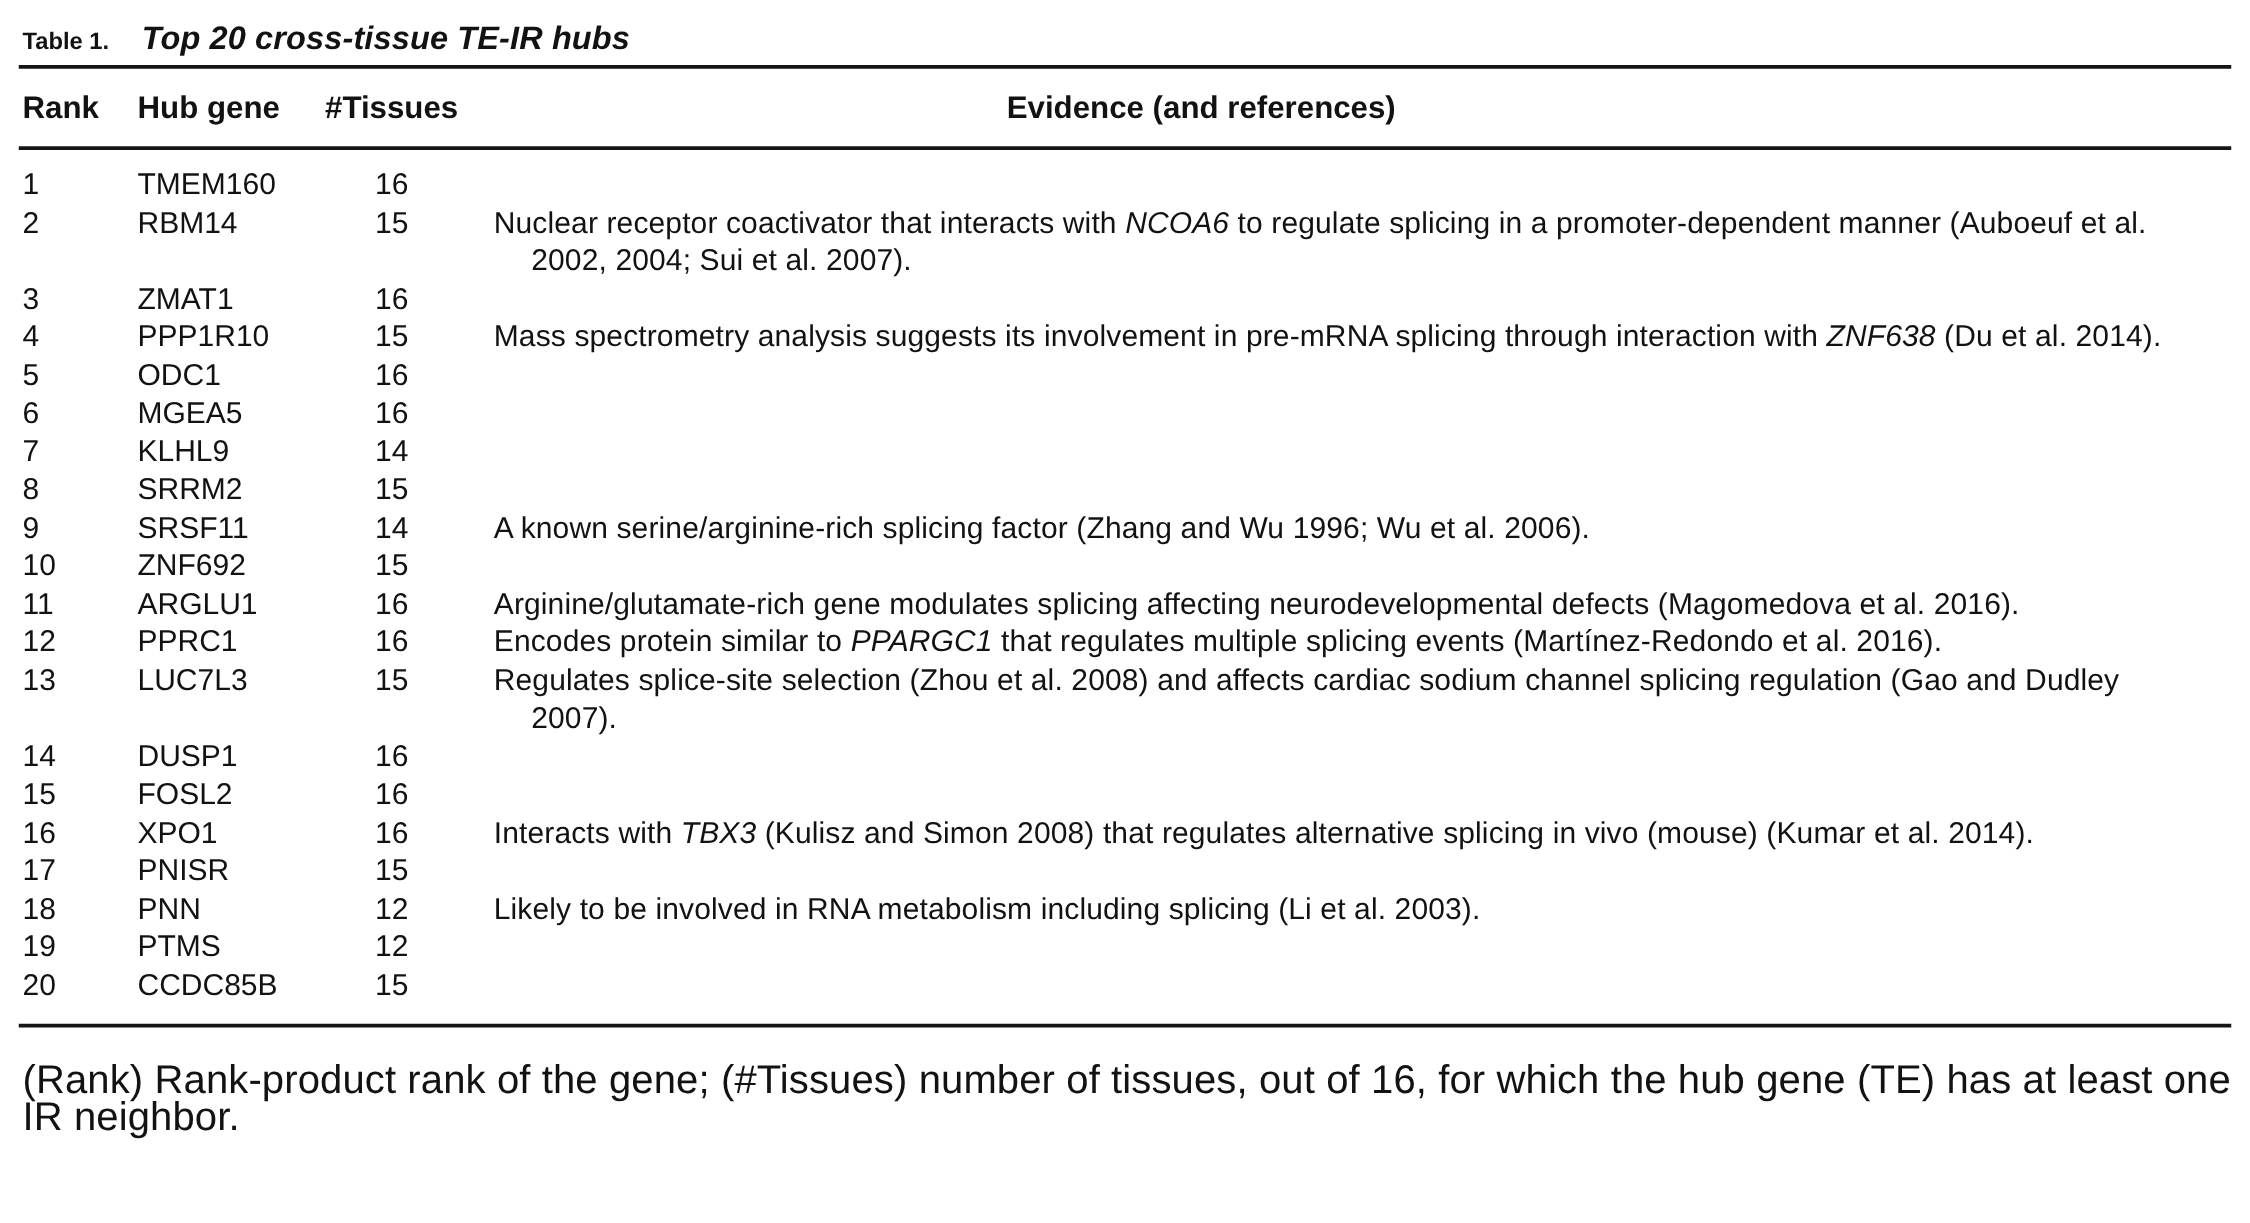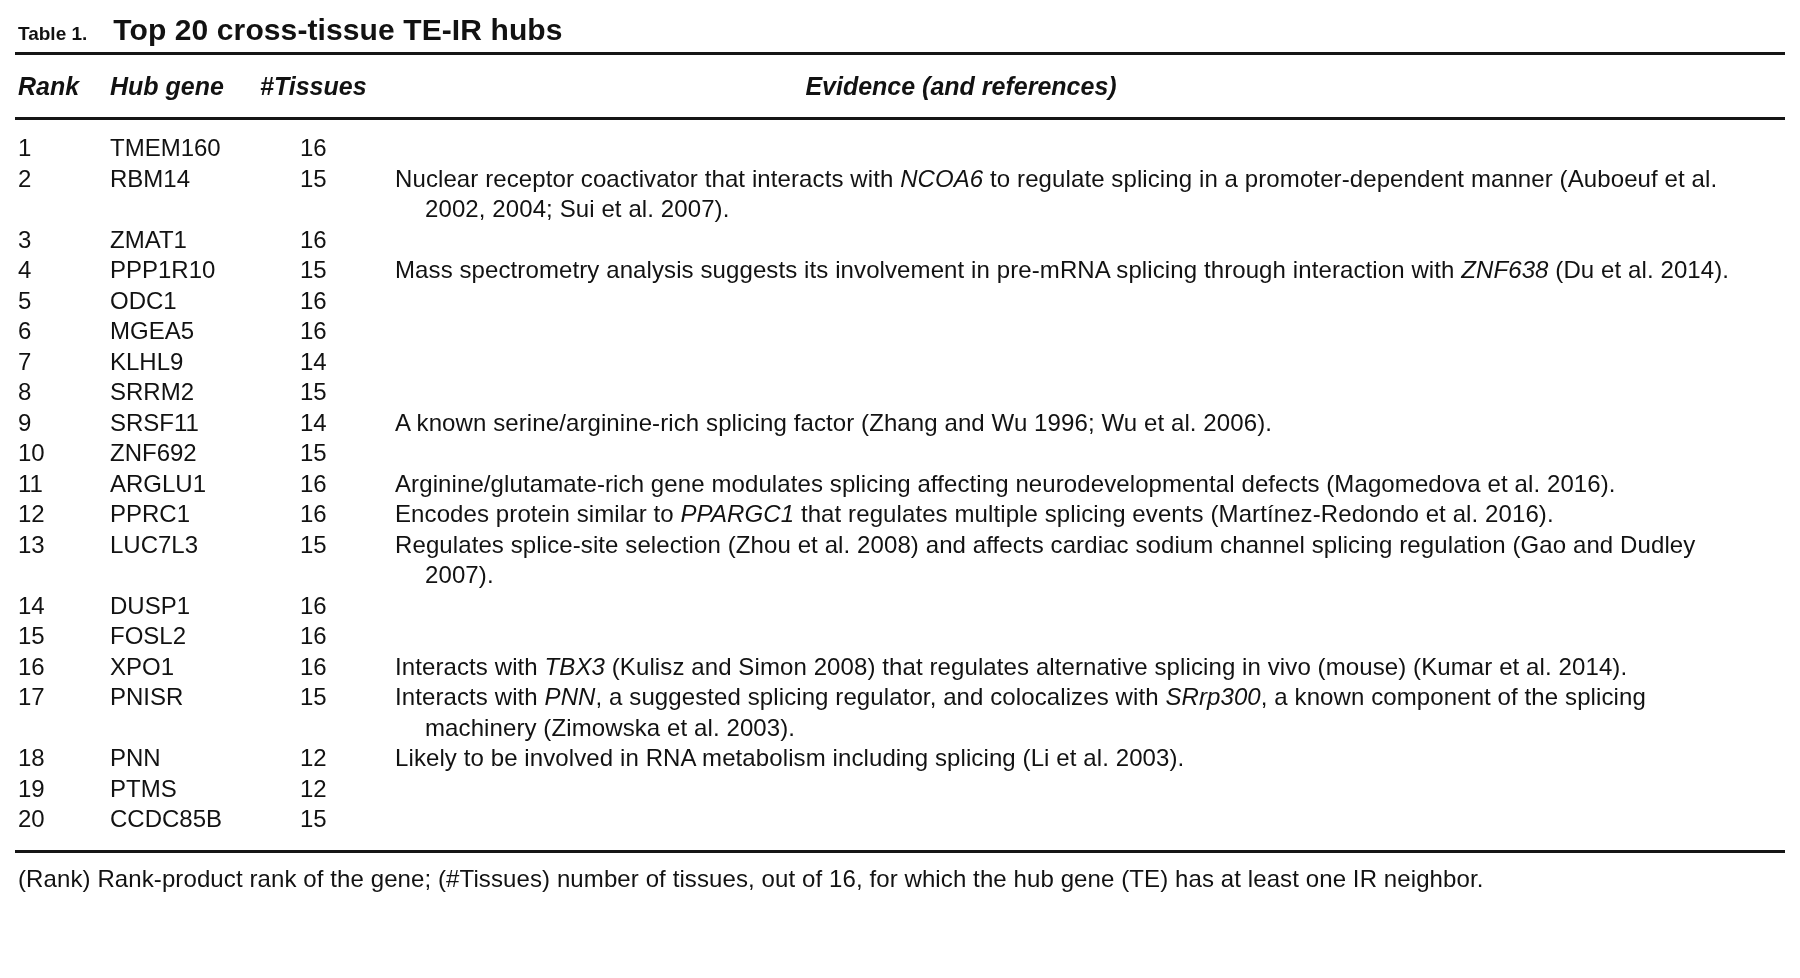--- a/index.html
+++ b/index.html
@@ -24,36 +24,36 @@
     white-space: nowrap;
   }
   .tlabel {
     font-weight: 700;
     font-size: 19px;
     margin-left: 3px;
     margin-right: 26px;
   }
   .ttitle {
     font-weight: 700;
-    font-size: 30px;
+    font-size: 26px;
     letter-spacing: 0.1px;
+    font-style: italic;
   }
   
   .grid {
     display: grid;
     grid-template-columns: 92px 150px 135px 1345px;
   }
   
   .header-row {
     height: 62px;
     align-items: center;
     border-bottom: 3px solid #151515;
     font-weight: 700;
     font-size: 25px;
-    font-style: italic;
   }
   .header-row .hc {
     padding-left: 3px;
   }
   .header-row .evhead {
     text-align: center;
     padding-right: 210px;
   }
   
   .rows {
@@ -75,22 +75,22 @@
   .evidence-cell {
     padding-left: 33px;
     text-indent: -30px;
     letter-spacing: 0.1px;
   }
   .evidence-cell em {
     font-style: italic;
   }
   
   .footnote {
-    padding-top: 11px;
-    font-size: 24px;
+    padding-top: 26px;
+    font-size: 32px;
     line-height: 30px;
     padding-left: 3px;
     letter-spacing: 0.1px;
   }
 </style>
 </head>
 <body>
 
 <div class="page">
 
@@ -198,21 +198,20 @@
       <div class="grid row">
         <div class="cell rank-cell">16</div>
         <div class="cell gene-cell">XPO1</div>
         <div class="cell tissues-cell">16</div>
         <div class="cell evidence-cell">Interacts with <em>TBX3</em> (Kulisz and Simon 2008) that regulates alternative splicing in vivo (mouse) (Kumar et al. 2014).</div>
       </div>
       <div class="grid row">
         <div class="cell rank-cell">17</div>
         <div class="cell gene-cell">PNISR</div>
         <div class="cell tissues-cell">15</div>
-        <div class="cell evidence-cell">Interacts with <em>PNN</em>, a suggested splicing regulator, and colocalizes with <em>SRrp300</em>, a known component of the splicing machinery (Zimowska et al. 2003).</div>
       </div>
       <div class="grid row">
         <div class="cell rank-cell">18</div>
         <div class="cell gene-cell">PNN</div>
         <div class="cell tissues-cell">12</div>
         <div class="cell evidence-cell">Likely to be involved in RNA metabolism including splicing (Li et al. 2003).</div>
       </div>
       <div class="grid row">
         <div class="cell rank-cell">19</div>
         <div class="cell gene-cell">PTMS</div>

